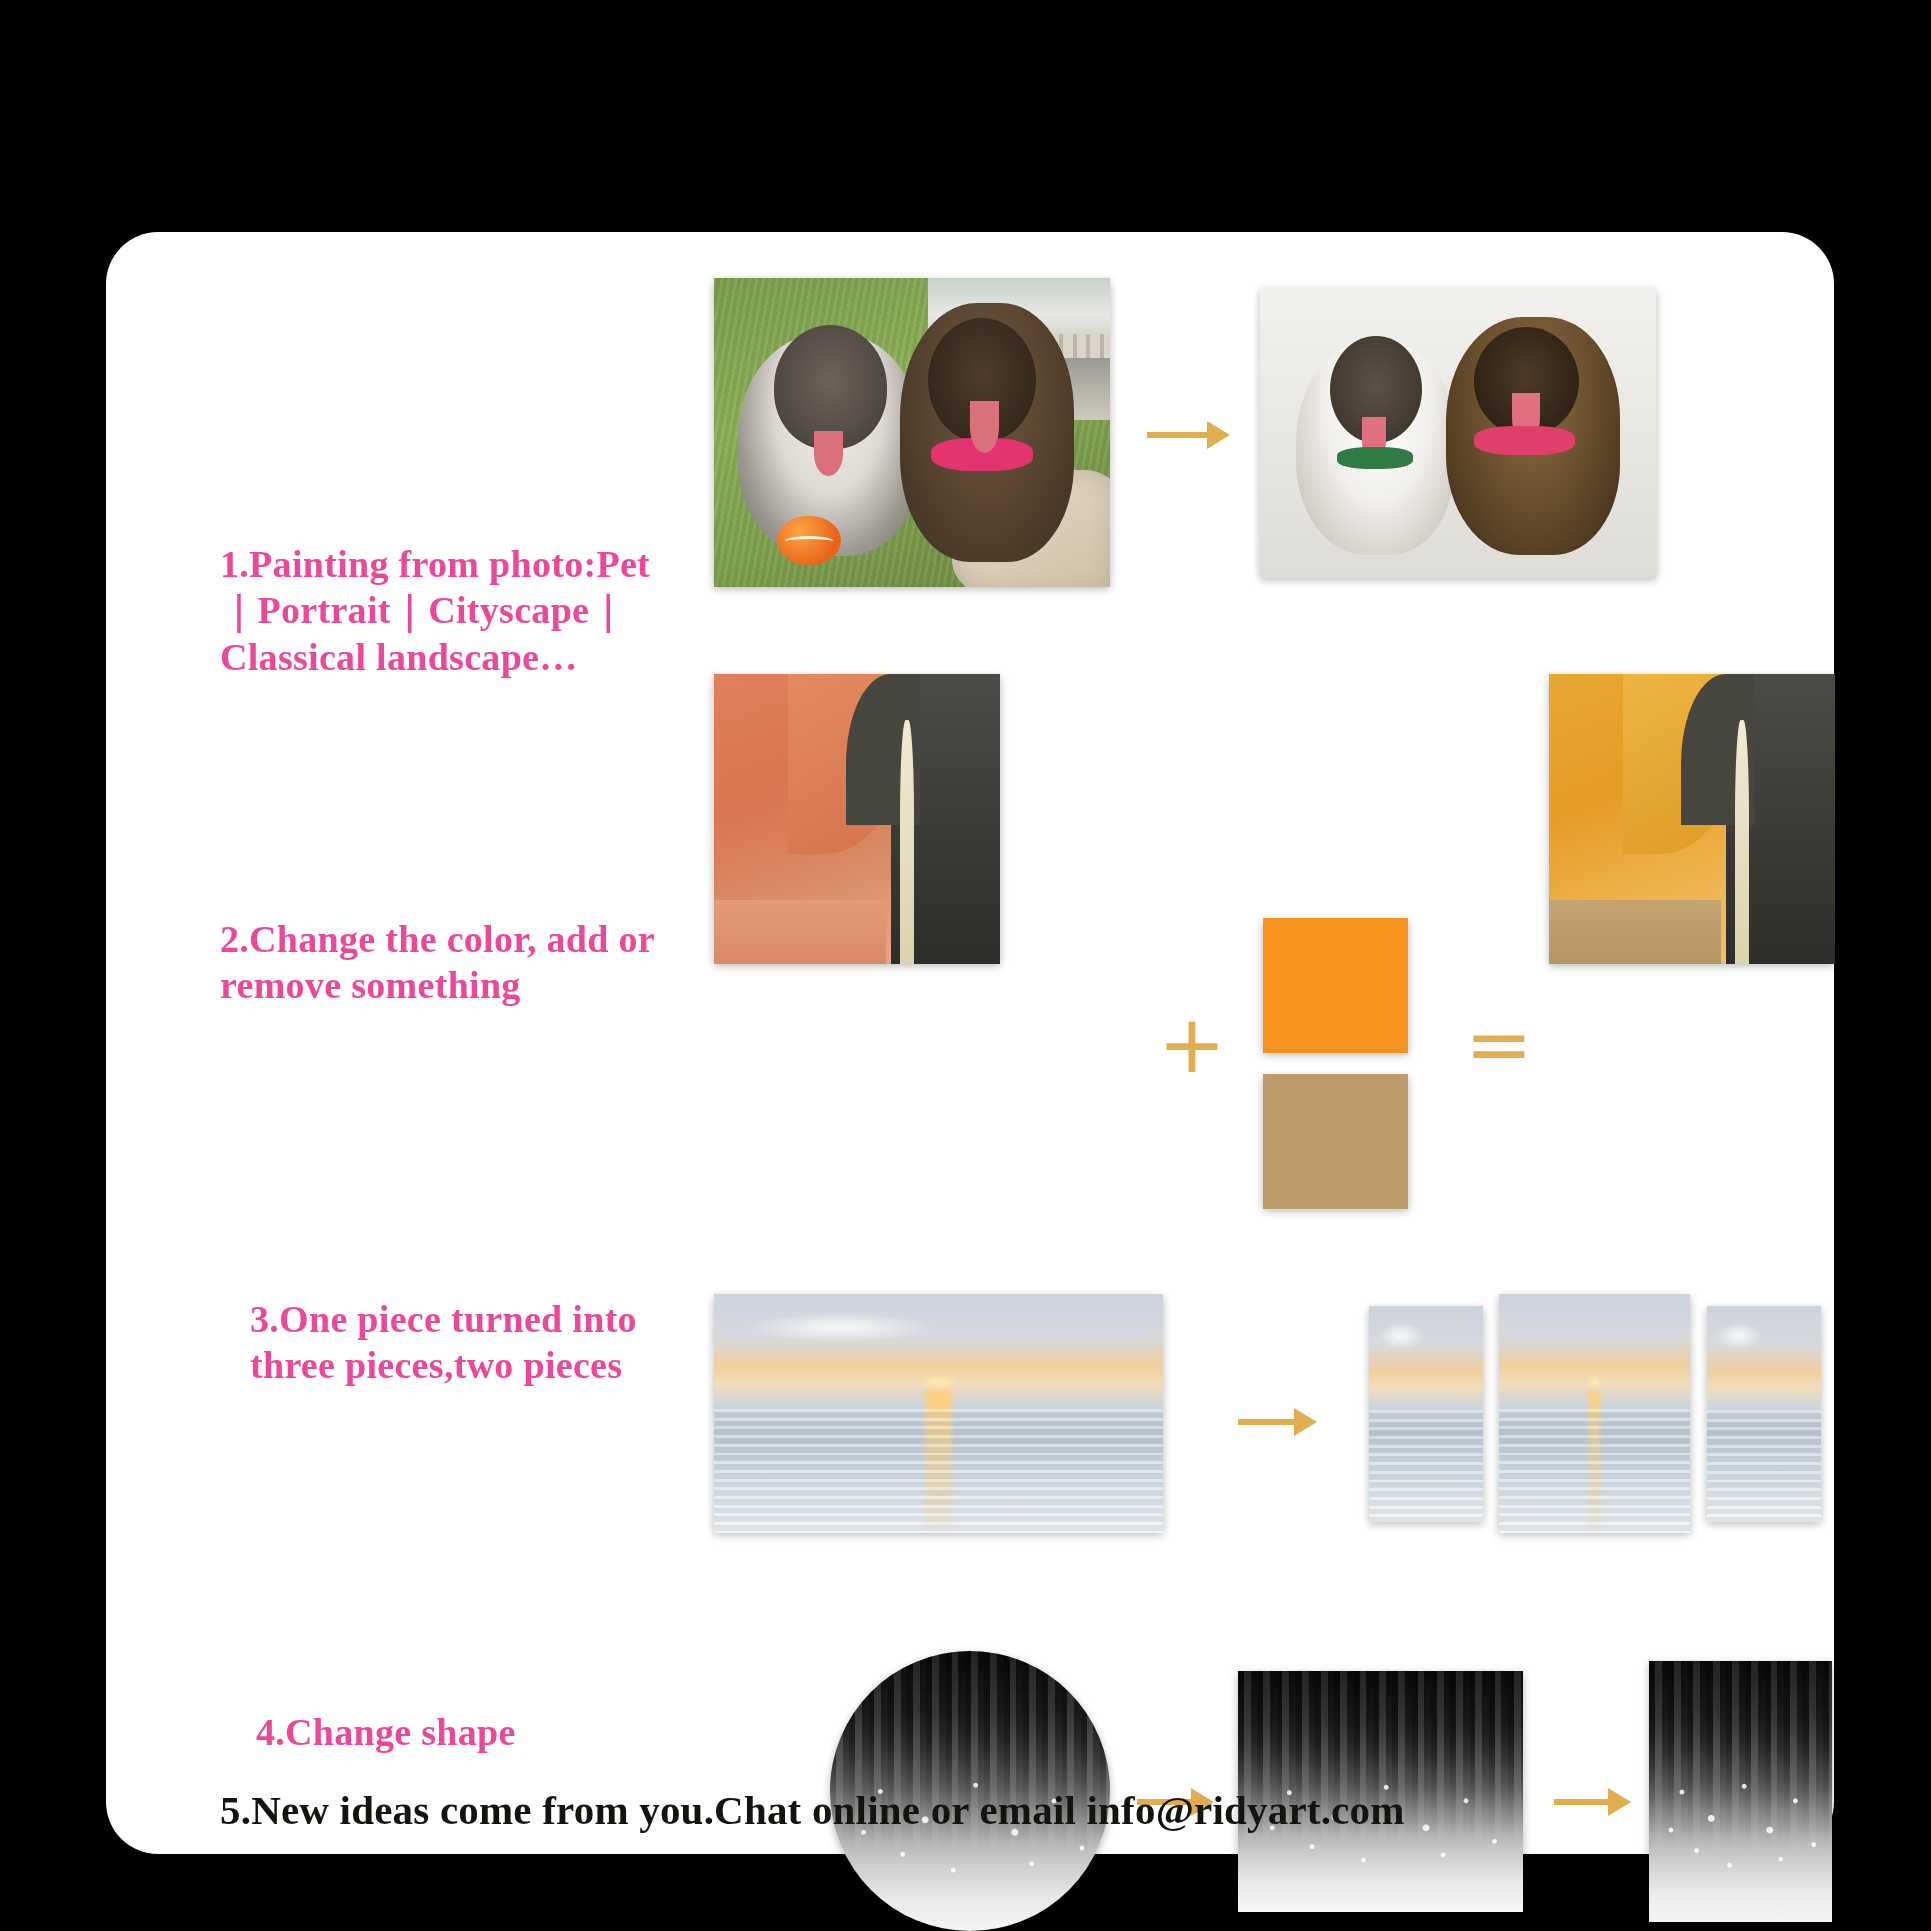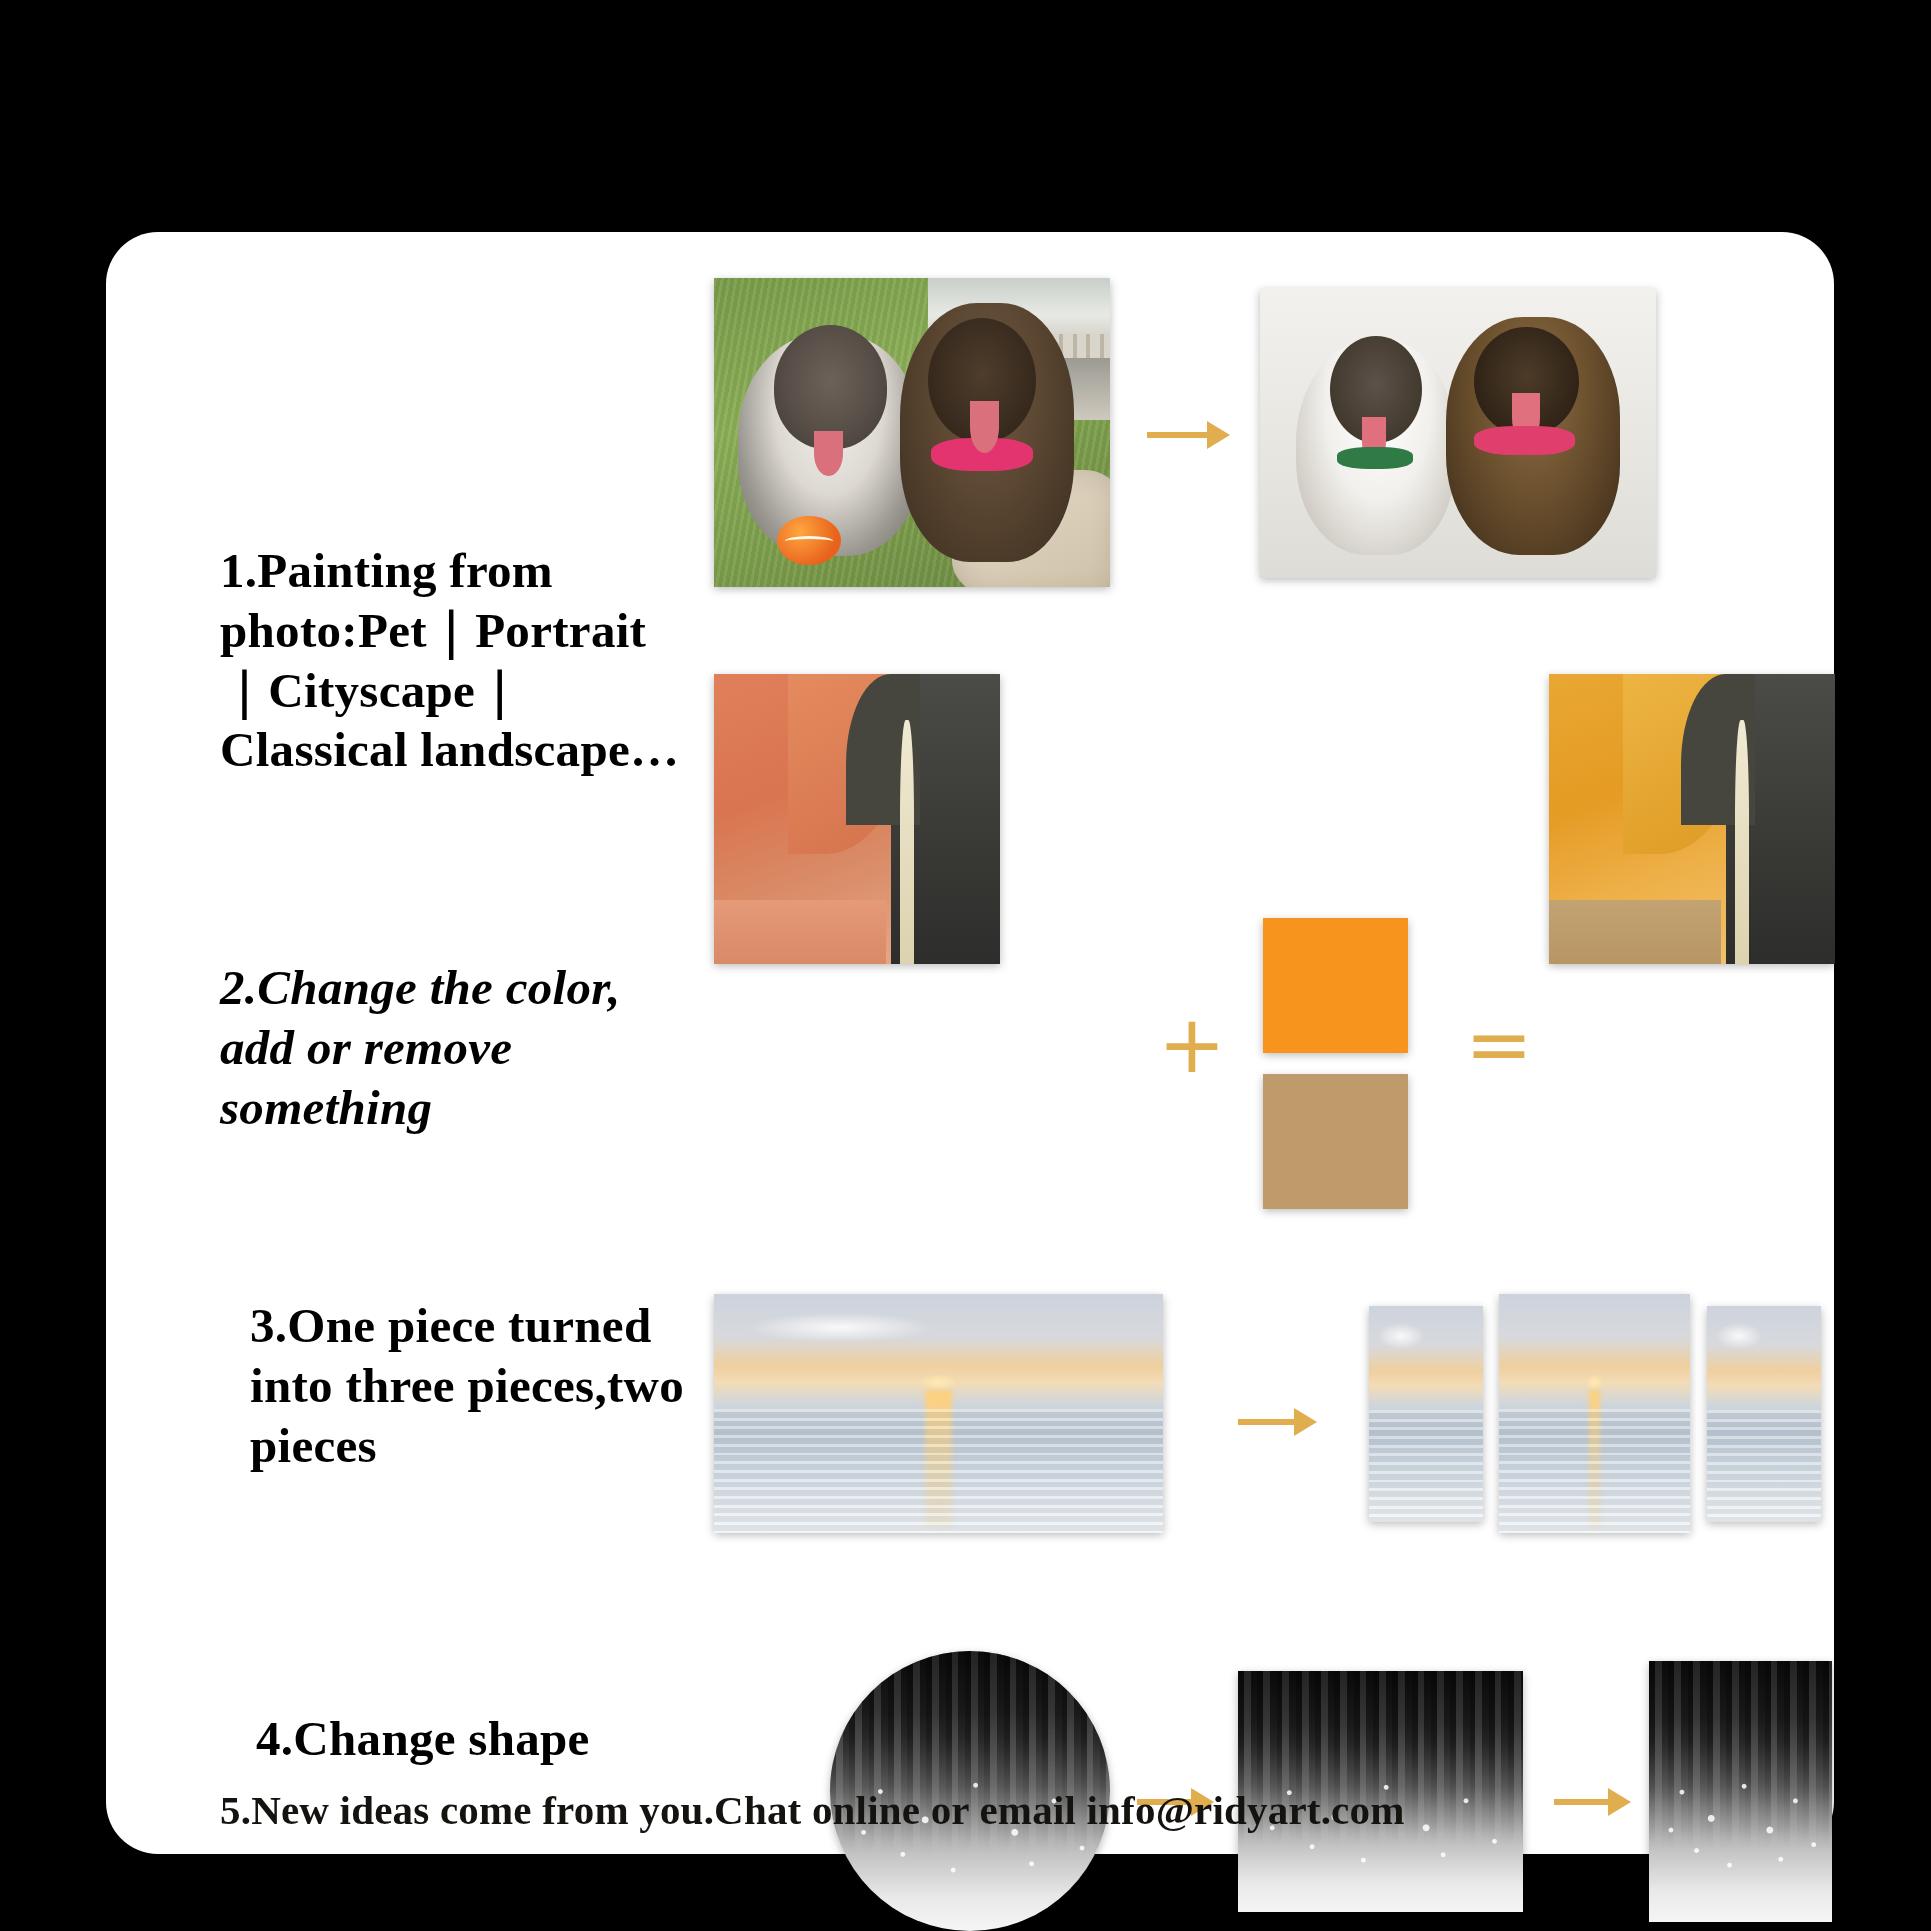--- a/index.html
+++ b/index.html
@@ -37,23 +37,23 @@
     top: 232px;
     width: 1728px;
     height: 1622px;
     background: #ffffff;
     border-radius: 52px;
   }
   .row-label {
     position: absolute;
     font-family: "Liberation Serif", serif;
     font-weight: bold;
-    font-size: 49px;
+    font-size: 38px;
     line-height: 1.22;
-    color: #000000;
+    color: #ec4899;
     letter-spacing: 0.3px;
   }
 
   
   .arrow {
     position: absolute;
     display: flex;
     align-items: center;
   }
   .arrow .shaft {
@@ -352,21 +352,21 @@
         <div class="tongue"></div>
         <div class="collar"></div>
       </div>
       <div class="pdog2">
         <div class="face"></div>
         <div class="tongue"></div>
         <div class="collar"></div>
       </div>
     </div>
 
-    <div class="row-label" style="left:114px; top:726px; width:454px;font-style:italic;">2.Change the color, add or remove something</div>
+    <div class="row-label" style="left:114px; top:684px; width:454px;">2.Change the color, add or remove something</div>
 
     <div class="art abs1" style="left:608px; top:442px; width:286px; height:290px;">
       <div class="blobL"></div>
       <div class="curve"></div>
       <div class="dark"></div>
       <div class="darkcap"></div>
       <div class="stripe"></div>
       <div class="floor"></div>
     </div>
 

